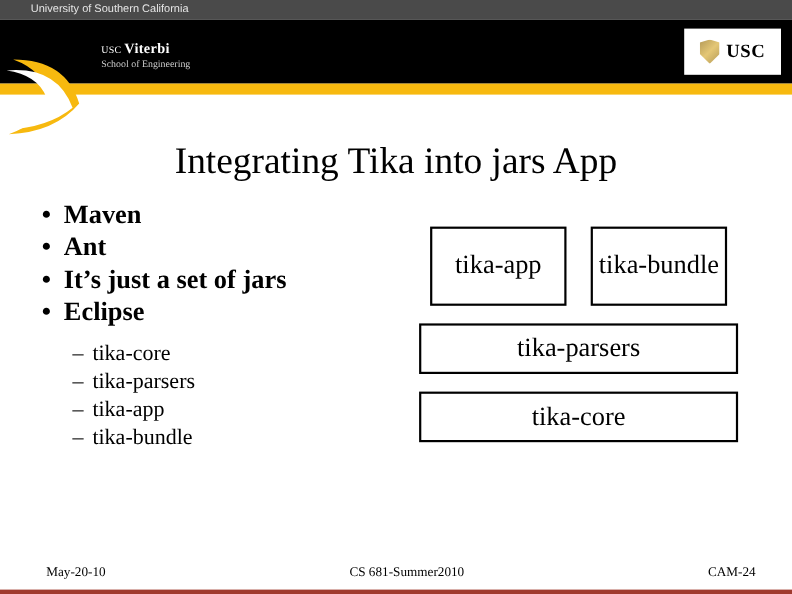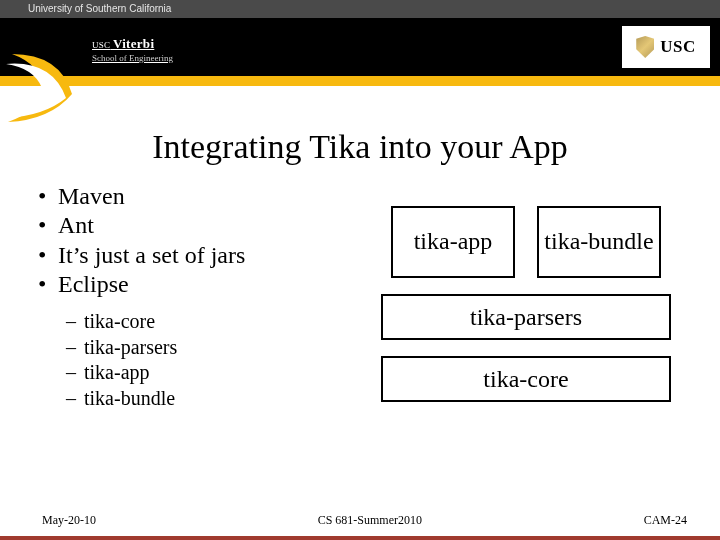--- a/index.html
+++ b/index.html
@@ -111,21 +111,21 @@
   ul.main {
     list-style: none;
     margin: 0;
     padding: 0;
   }
   ul.main > li {
     position: relative;
     padding-left: 22px;
     font-size: 24px;
     line-height: 1.22;
-    font-weight: normal;
+    font-weight: bold;
     color: #000;
   }
   ul.main > li::before {
     content: "•";
     position: absolute;
     left: 2px;
     top: 0;
     font-size: 24px;
   }
   ul.sub {
@@ -199,21 +199,21 @@
 </style>
 </head>
 <body>
 
 <div class="slide">
 
   <div class="topbar">
     <span>University of Southern California</span>
   </div>
   <div class="blackband">
-    <div class="viterbi-text" style="top:18px; left:92px;text-decoration:underline;">
+    <div class="viterbi-text" style="top:18px; left:92px;">
       <div class="l1">
         <span>USC</span>
         <b>Viterbi</b>
       </div>
       <div class="l2">School of Engineering</div>
     </div>
     <div class="usc-badge">
       <span class="shield"></span>
       <span class="usc-text">USC</span>
     </div>
@@ -221,21 +221,21 @@
   <div class="goldbar"></div>
   <div class="logo-area">
     <div class="viterbi-swoosh">
       <svg width="78" height="78" viewBox="0 0 78 78">
         <path d="M12 4 Q60 4 72 44 Q50 70 8 72 Q40 60 46 40 Q40 14 12 4 Z" fill="#f7b90f"></path>
         <path d="M6 14 Q52 10 66 48 Q44 66 6 68 Q34 56 42 38 Q34 18 6 14 Z" fill="#fff"></path>
       </svg>
     </div>
   </div>
 
-  <div class="title">Integrating Tika into your App</div>
+  <div class="title">Integrating Tika into jars App</div>
 
   <div class="body-area">
     <div class="col-left">
       <ul class="main">
         <li>Maven</li>
         <li>Ant</li>
         <li>It’s just a set of jars</li>
         <li>Eclipse</li>
       </ul>
       <ul class="sub">

